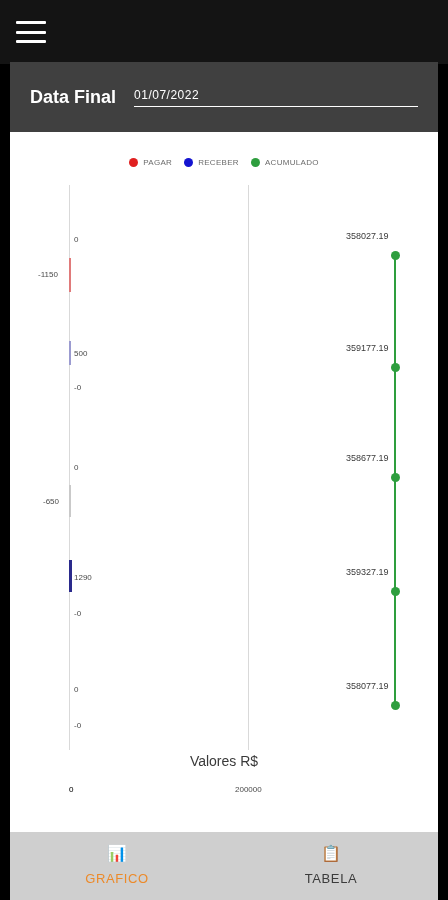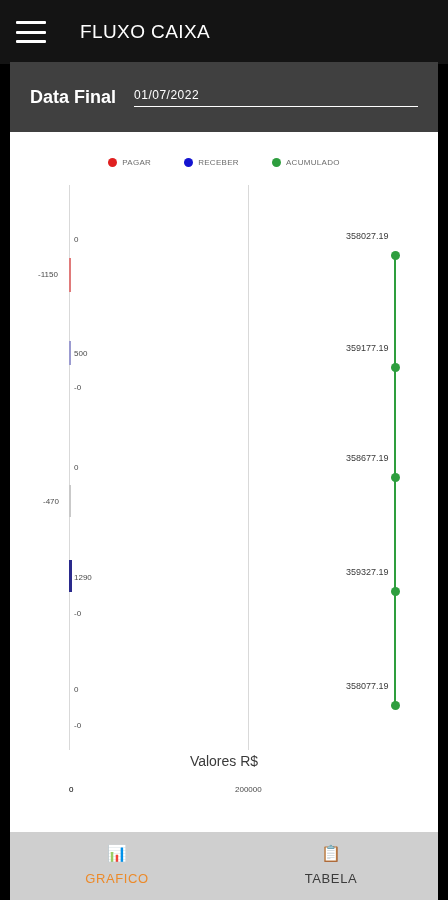--- a/index.html
+++ b/index.html
@@ -83,21 +83,21 @@
     color: #ffffff;
     font-size: 12px;
     letter-spacing: 0.5px;
   }
 
   
   .legend {
     display: flex;
     justify-content: center;
     align-items: center;
-    gap: 33px;
+    gap: 12px;
     margin-top: 26px;
   }
   .legend-item {
     display: flex;
     align-items: center;
     gap: 5px;
   }
   .legend-dot {
     width: 9px;
     height: 9px;
@@ -191,21 +191,20 @@
 </style>
 </head>
 <body>
 
 <div class="appbar">
   <div class="hamburger">
     <span></span>
     <span></span>
     <span></span>
   </div>
-  <div class="appbar-title">FLUXO CAIXA</div>
 </div>
 
 <div class="card">
 
   <div class="date-header">
     <div class="date-label">Data Final</div>
     <div class="date-field">
       <div class="date-value">01/07/2022</div>
     </div>
   </div>
@@ -229,21 +228,21 @@
 
     <div class="axis-line" style="left:59px; top:10px; height:565px;"></div>
 
     <div class="axis-line" style="left:238px; top:10px; height:565px;"></div>
 
     <div class="tick-label" style="left:64px; top:60px;">0</div>
     <div class="tick-label" style="left:28px; top:95px;">-1150</div>
     <div class="tick-label" style="left:64px; top:174px;text-align:right;">500</div>
     <div class="tick-label" style="left:64px; top:208px;">-0</div>
     <div class="tick-label" style="left:64px; top:288px;">0</div>
-    <div class="tick-label" style="left:33px; top:322px;">-470</div>
+    <div class="tick-label" style="left:33px; top:322px;">-650</div>
     <div class="tick-label" style="left:64px; top:398px;">1290</div>
     <div class="tick-label" style="left:64px; top:434px;">-0</div>
     <div class="tick-label" style="left:64px; top:510px;">0</div>
     <div class="tick-label" style="left:64px; top:546px;">-0</div>
     <div class="tick-label" style="left:59px; top:610px;">0</div>
 
     <div class="tick-label" style="left:59px; top:610px;">0</div>
     <div class="tick-label" style="left:225px; top:610px;">200000</div>
 
     <div class="bar" style="left:59px; top:83px; height:34px; background:#e07a7a;"></div>

